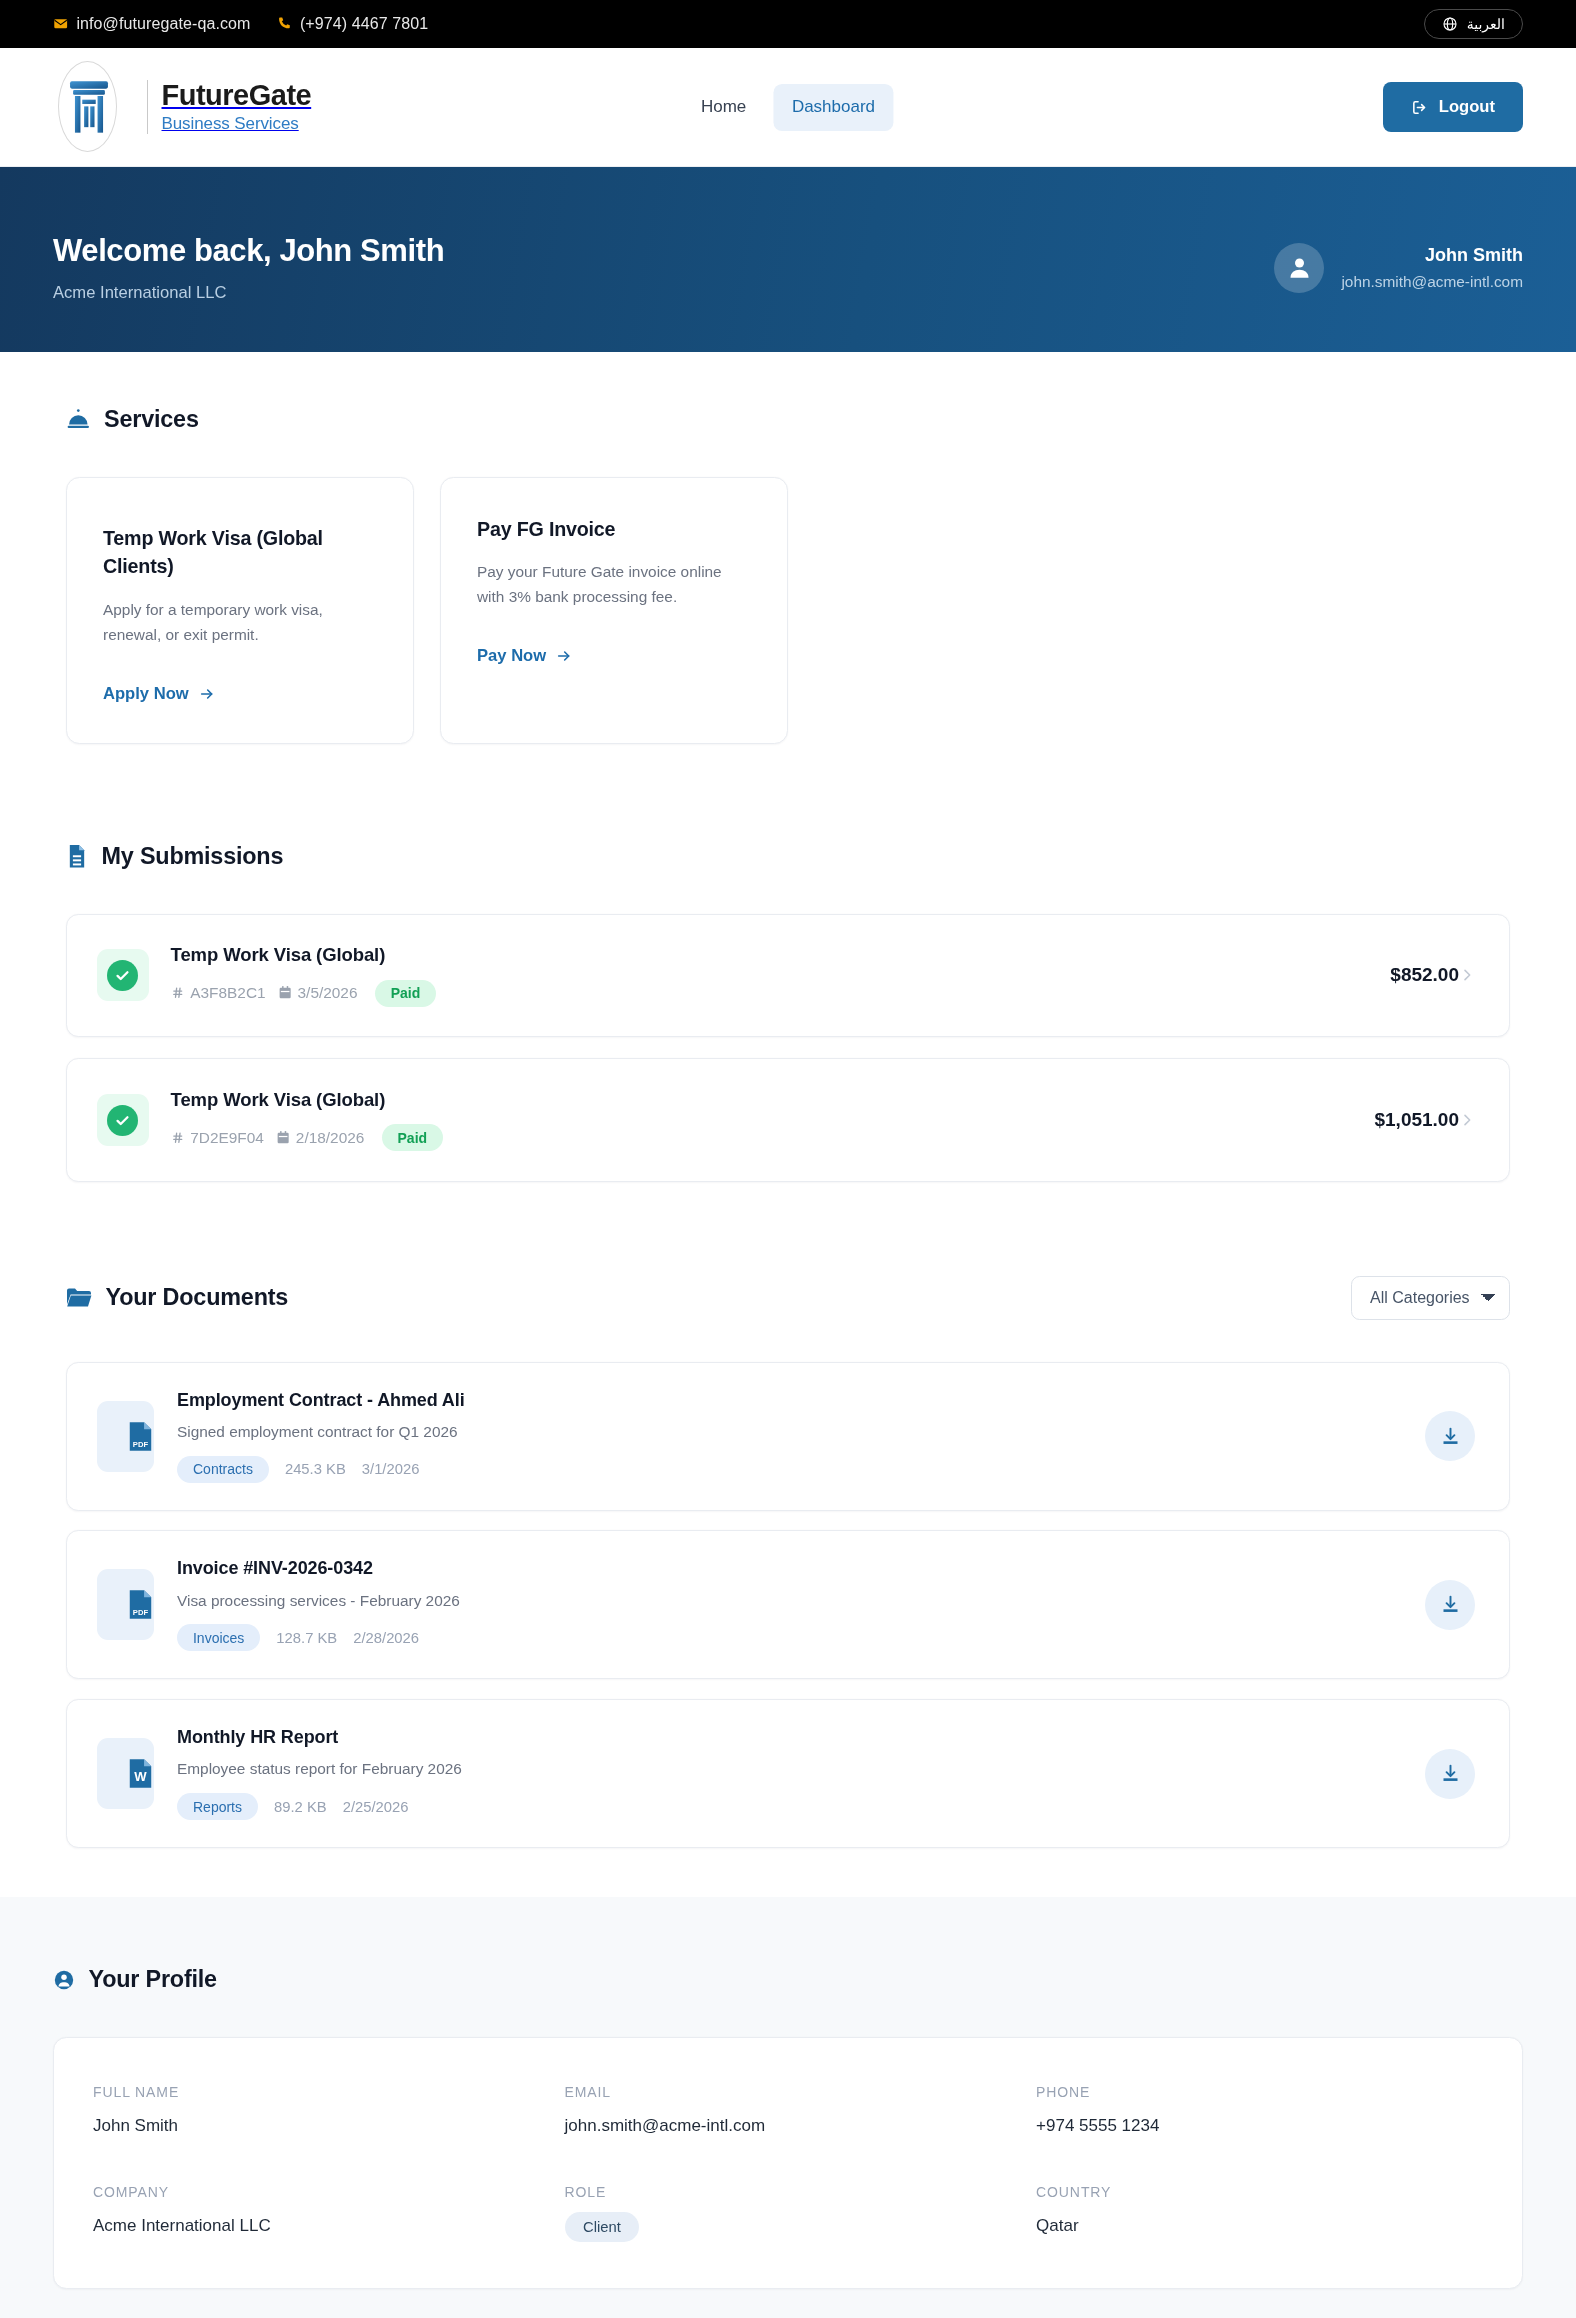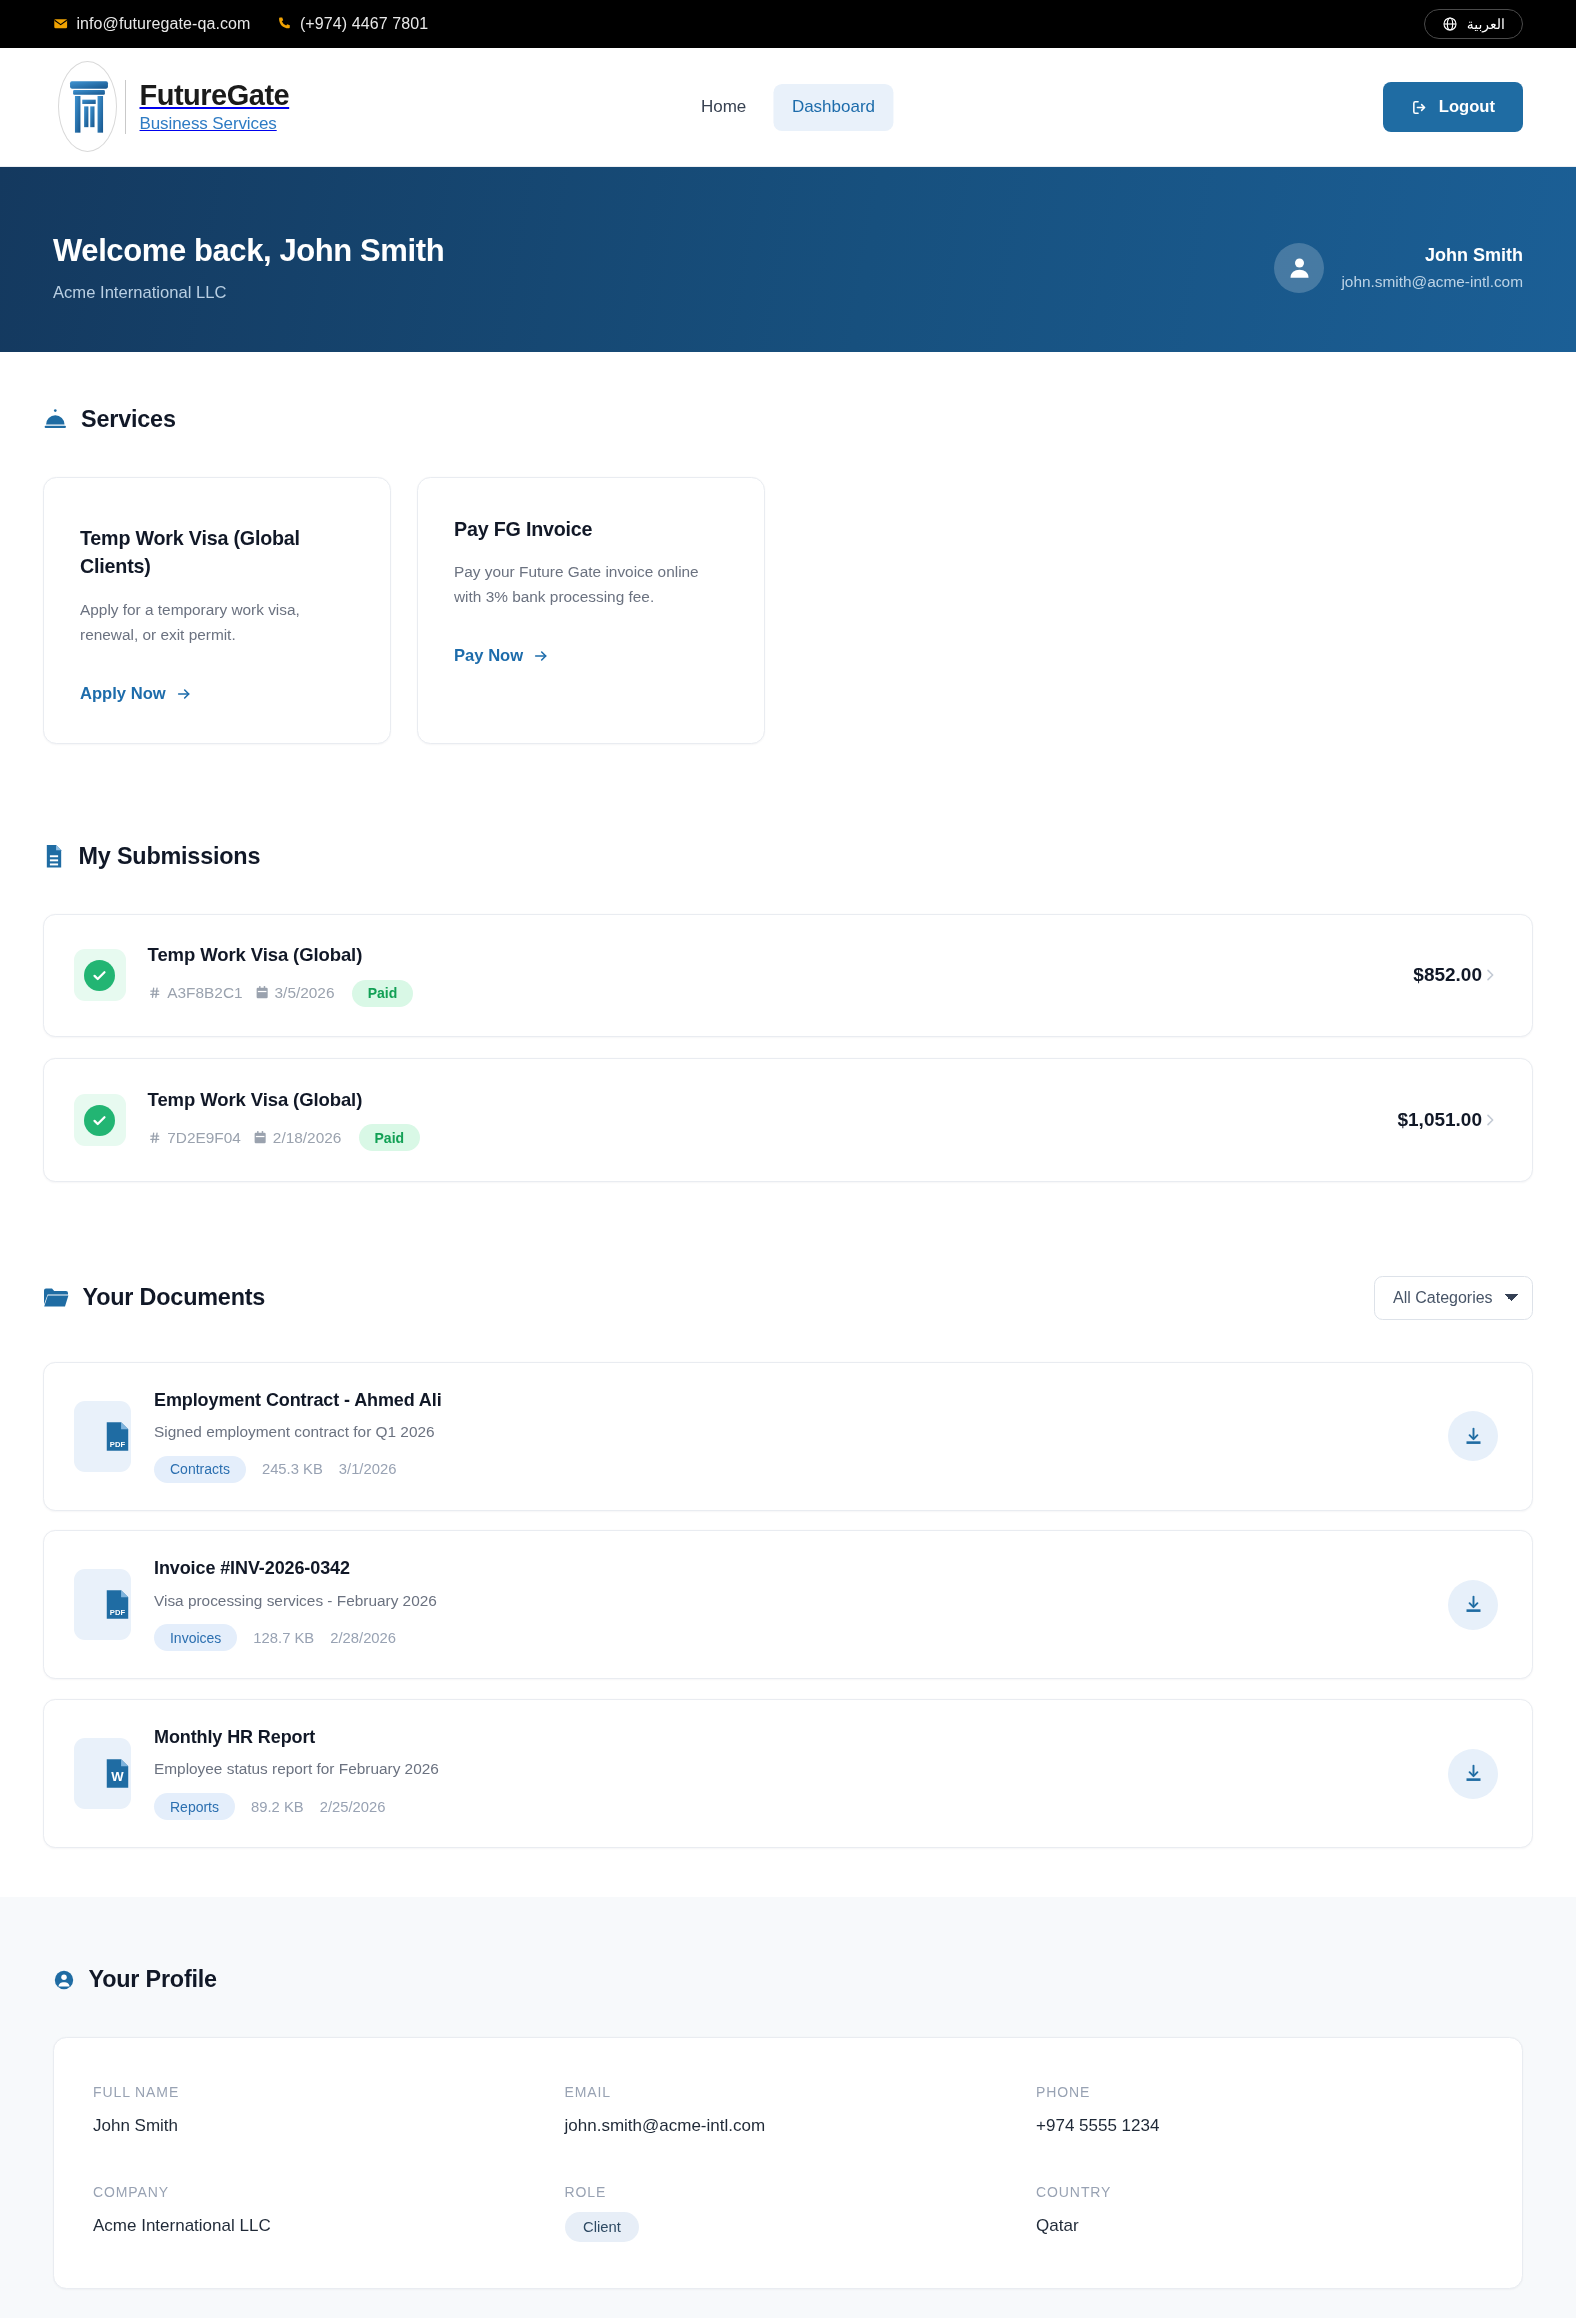--- a/index.html
+++ b/index.html
@@ -46,21 +46,21 @@
   .brand-mark {
     width: 71px; height: 94px;
     display: flex; align-items: center; justify-content: center;
     position: relative;
   }
   .brand-mark .oval {
     position: absolute; left: 4.9px; top: 1.2px;
     width: 59px; height: 91px;
     border: 1.8px solid #d9d9d9; border-radius: 50%;
   }
-  .brand-text { margin-left: 1px; padding-left: 13.5px; border-left: 1.8px solid #c9c9c9; }
+  .brand-text { margin-left: 23px; padding-left: 13.5px; border-left: 1.8px solid #c9c9c9; }
   .brand-name {
     font-size: 29px; font-weight: 700; color: #1b1b1b;
     letter-spacing: -0.5px; line-height: 1.05;
   }
   .brand-sub {
     font-size: 17px; color: #2e7cc4; letter-spacing: -0.1px;
     margin-top: 3.1px; font-weight: 400;
   }
   .nav-links {
     position: absolute; left: 50%; transform: translateX(-50%);
@@ -93,21 +93,21 @@
   .avatar {
     width: 50px; height: 50px; border-radius: 50%;
     background: rgba(255,255,255,.20);
     display: flex; align-items: center; justify-content: center;
   }
   .hero-user-meta { text-align: right; }
   .hero-user-name { color: #ffffff; font-size: 18px; font-weight: 700; }
   .hero-user-email { color: #bcd3e6; font-size: 15.4px; margin-top: 7.4px; }
 
   
-  .section { padding: 0 43px; }
+  .section { padding: 0 66px; }
   .section-head {
     display: flex; align-items: center; gap: 13.5px;
     margin-bottom: 0;
   }
   .section-title {
     font-size: 23.4px; font-weight: 700; color: #111827; letter-spacing: -0.2px;
   }
   .section-head-row { display: flex; align-items: center; }
   .section-head-row .spacer { flex: 1; }
 

